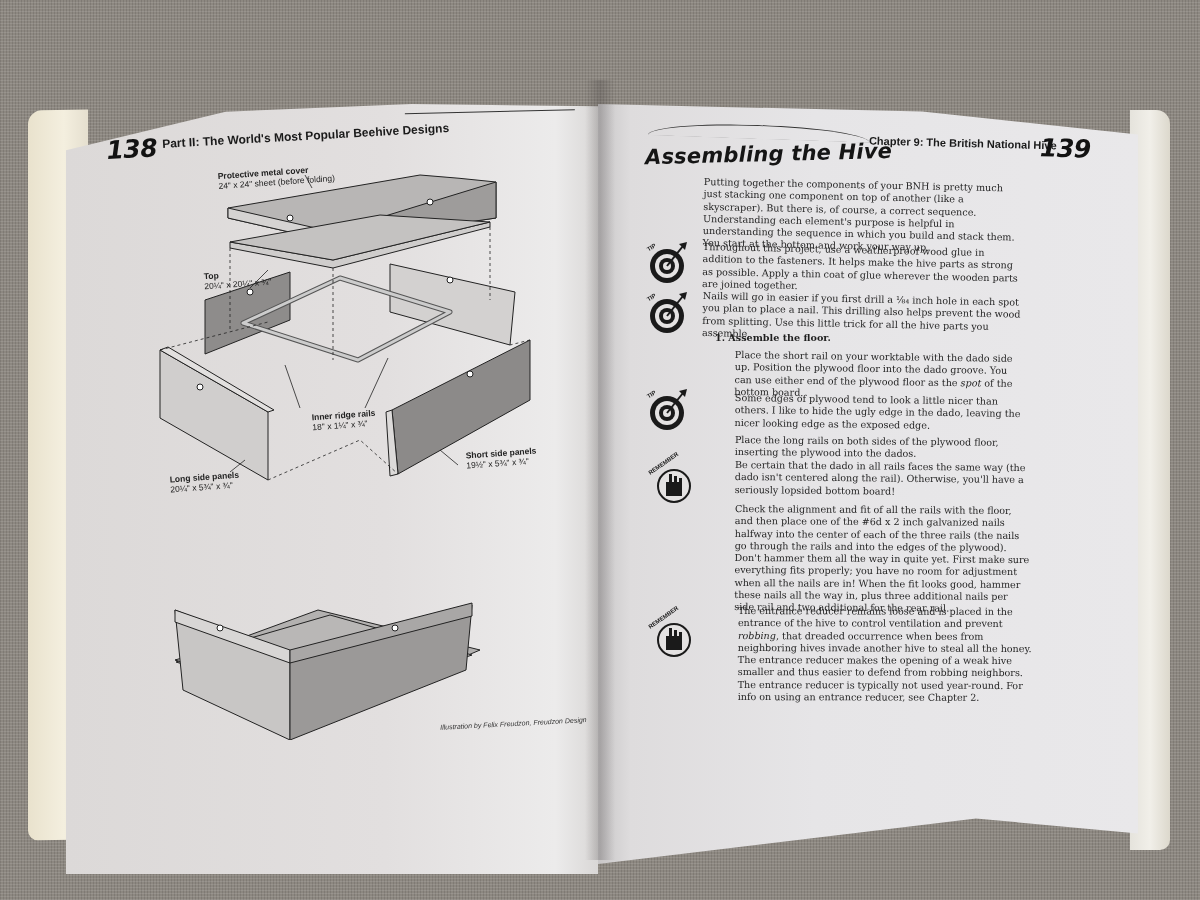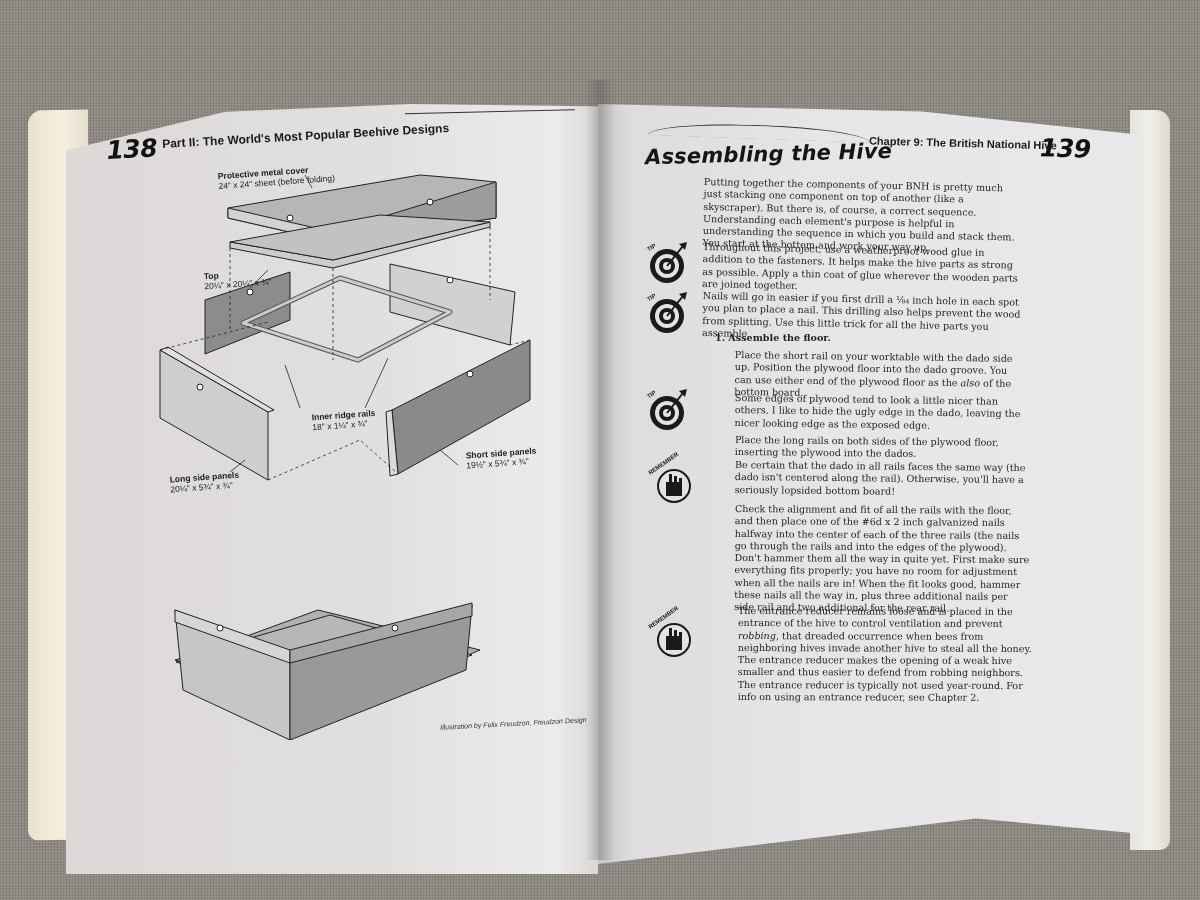--- a/index.html
+++ b/index.html
@@ -223,21 +223,21 @@
     <text x="3" y="10" font-family="Liberation Sans, sans-serif" font-weight="bold" font-size="6" transform="rotate(-30 6 10)" fill="#1a1a1a">TIP</text>
   </svg>
   <div class="body-text" style="left:703px;top:290px;width:322px;transform:rotate(1.2deg);">Nails will go in easier if you first drill a ⅛₄ inch hole in each spot you plan to place a nail. This drilling also helps prevent the wood from splitting. Use this little trick for all the hive parts you assemble.</div>
 
   <div class="body-text step-head" style="left:715px;top:332px;width:200px;">
     <span>1.</span>
     <span>Assemble the floor.</span>
   </div>
 
   <div class="body-text" style="left:735px;top:349px;width:292px;transform:rotate(0.8deg);">
-    <span>Place the short rail on your worktable with the dado side up. Position the plywood floor into the dado groove. You can use either end of the plywood floor as the </span><em>also</em><span> of the bottom board.</span>
+    <span>Place the short rail on your worktable with the dado side up. Position the plywood floor into the dado groove. You can use either end of the plywood floor as the </span><em>spot</em><span> of the bottom board.</span>
   </div>
 
   <svg class="icon" style="left:645px;top:387px;width:46px;height:46px;" viewBox="0 0 46 46">
     <circle cx="22" cy="26" r="17" fill="#1a1a1a"></circle>
     <circle cx="22" cy="26" r="12" fill="#e4e2e2"></circle>
     <circle cx="22" cy="26" r="8" fill="#1a1a1a"></circle>
     <circle cx="22" cy="26" r="4" fill="#e4e2e2"></circle>
     <line x1="22" y1="26" x2="38" y2="6" stroke="#1a1a1a" stroke-width="2"></line>
     <path d="M34 4 L42 2 L40 10 Z" fill="#1a1a1a"></path>
     <text x="3" y="10" font-family="Liberation Sans, sans-serif" font-weight="bold" font-size="6" transform="rotate(-30 6 10)" fill="#1a1a1a">TIP</text>

